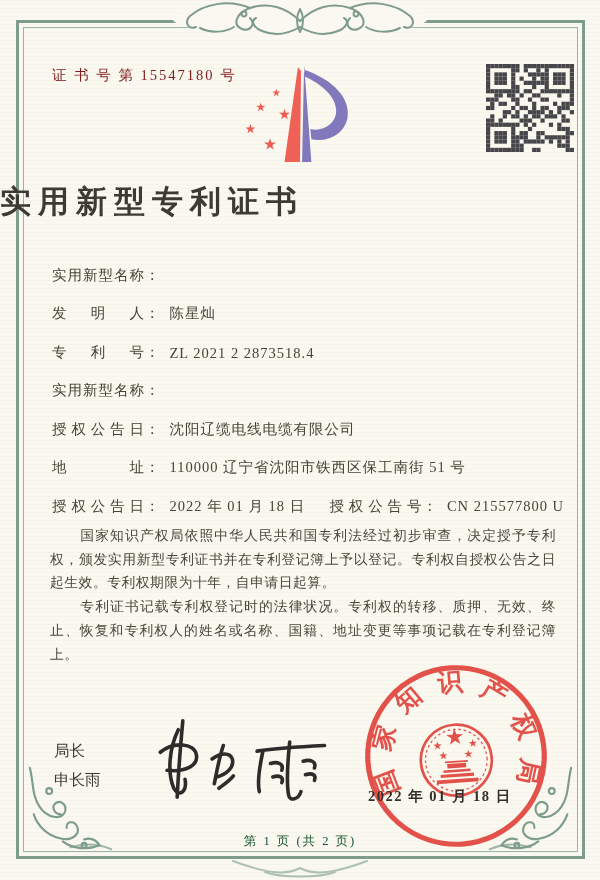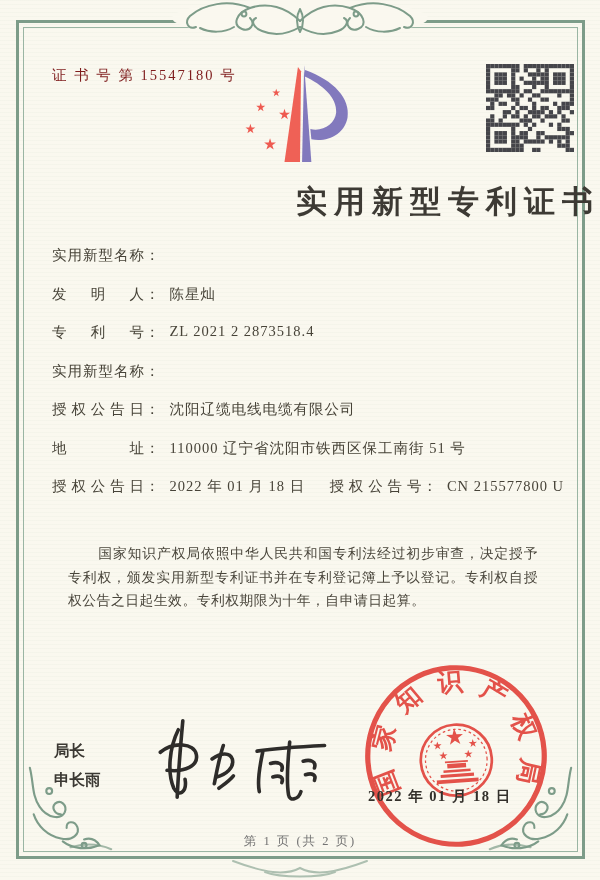--- a/index.html
+++ b/index.html
@@ -14,43 +14,43 @@
     background:repeating-linear-gradient(180deg, rgba(150,180,150,.05) 0 1px, transparent 1px 4px);
   }
   .frame-outer{position:absolute;left:16px;top:20px;right:15px;bottom:21px;border:3px solid #7d9c89;pointer-events:none}
   .frame-inner{position:absolute;left:23px;top:27px;right:22px;bottom:28px;border:1px solid #9ab5a3;pointer-events:none}
 
   .cert-no{position:absolute;left:52px;top:66px;font-size:14.5px;letter-spacing:2px;color:#7f1d1d}
 
   .logo{position:absolute;left:238px;top:58px;width:124px;height:110px}
   .qr{position:absolute;left:486px;top:64px;width:88px;height:88px}
 
-  .title{position:absolute;left:0;right:0;top:181px;text-align:right;
+  .title{position:absolute;left:0;right:0;top:181px;text-align:left;
     font-size:31px;letter-spacing:7px;font-weight:600;color:#3d3a34}
 
   .fields{position:absolute;left:52px;top:246px;right:36px;font-size:14.5px}
-  .frow{display:flex;align-items:flex-start;height:38.5px}
+  .frow{display:flex;align-items:flex-end;height:38.5px}
   .flabel{display:inline-block;width:92px;text-align:justify;text-align-last:justify;white-space:nowrap}
   .fcolon{margin:0 10px 0 1px}
   .fvalue{letter-spacing:1px;white-space:nowrap}
   .grant-group1{display:flex;align-items:baseline;width:280px}
   .grant-group2{display:flex;align-items:baseline}
 
   .body-text{position:absolute;left:50px;right:44px;top:524px}
-  .body-text p{margin:18px;font-size:13.8px;line-height:1.72;text-indent:2.2em;
+  .body-text p{margin:0;font-size:13.8px;line-height:1.72;text-indent:2.2em;
     text-align:justify;letter-spacing:.5px;color:#4a463c}
 
   .officer{position:absolute;left:54px;top:736px;font-family:"Liberation Sans","DejaVu Sans",sans-serif;
-    font-size:15.5px;font-weight:700;line-height:29px;color:#3b3833}
+    font-size:15.5px;font-weight:400;line-height:29px;color:#3b3833}
   .signature{position:absolute;left:138px;top:714px;width:210px;height:90px}
 
   .seal{position:absolute;left:362px;top:662px;width:188px;height:188px;opacity:.93;transform:rotate(-4deg)}
   .seal-date{position:absolute;left:368px;top:787px;font-size:14.5px;letter-spacing:1.5px;color:#33302b;font-weight:600}
 
-  .footer{position:absolute;left:0;right:0;top:833px;text-align:center;font-size:12.5px;letter-spacing:2px;color:#737373}
+  .footer{position:absolute;left:0;right:0;top:833px;text-align:center;font-size:12.5px;letter-spacing:2px;color:#14532d}
 
   .orn-top{position:absolute;left:160px;top:-3px;width:280px;height:46px}
   .orn-bottom{position:absolute;left:225px;top:857px;width:150px;height:23px;opacity:.6}
   .orn-bl{position:absolute;left:25px;bottom:26px;width:92px;height:92px;transform:scaleX(-1)}
   .orn-br{position:absolute;right:24px;bottom:26px;width:92px;height:92px}
 </style>
 </head>
 <body>
 
 <div class="frame-outer"></div>
@@ -399,20 +399,21 @@
     <span class="grant-group2">
       <span class="flabel">授权公告号</span>
         <span class="fcolon">：</span>
       <span class="fvalue">CN 215577800 U</span>
     </span>
   </div>
 </div>
 
 <div class="body-text">
   <p>国家知识产权局依照中华人民共和国专利法经过初步审查，决定授予专利权，颁发实用新型专利证书并在专利登记簿上予以登记。专利权自授权公告之日起生效。专利权期限为十年，自申请日起算。</p>
+  <p>专利证书记载专利权登记时的法律状况。专利权的转移、质押、无效、终止、恢复和专利权人的姓名或名称、国籍、地址变更等事项记载在专利登记簿上。</p>
 </div>
 
 <div class="officer">
   <div>局长</div>
   <div>申长雨</div>
 </div>
 
 <svg class="signature" viewBox="0 0 175 80">
   <g stroke="#2e2c2a" fill="none" stroke-width="3.2" stroke-linecap="round" stroke-linejoin="round">
     <path d="M30,14 C22,30 20,52 26,66 C30,74 38,70 36,58"></path>

